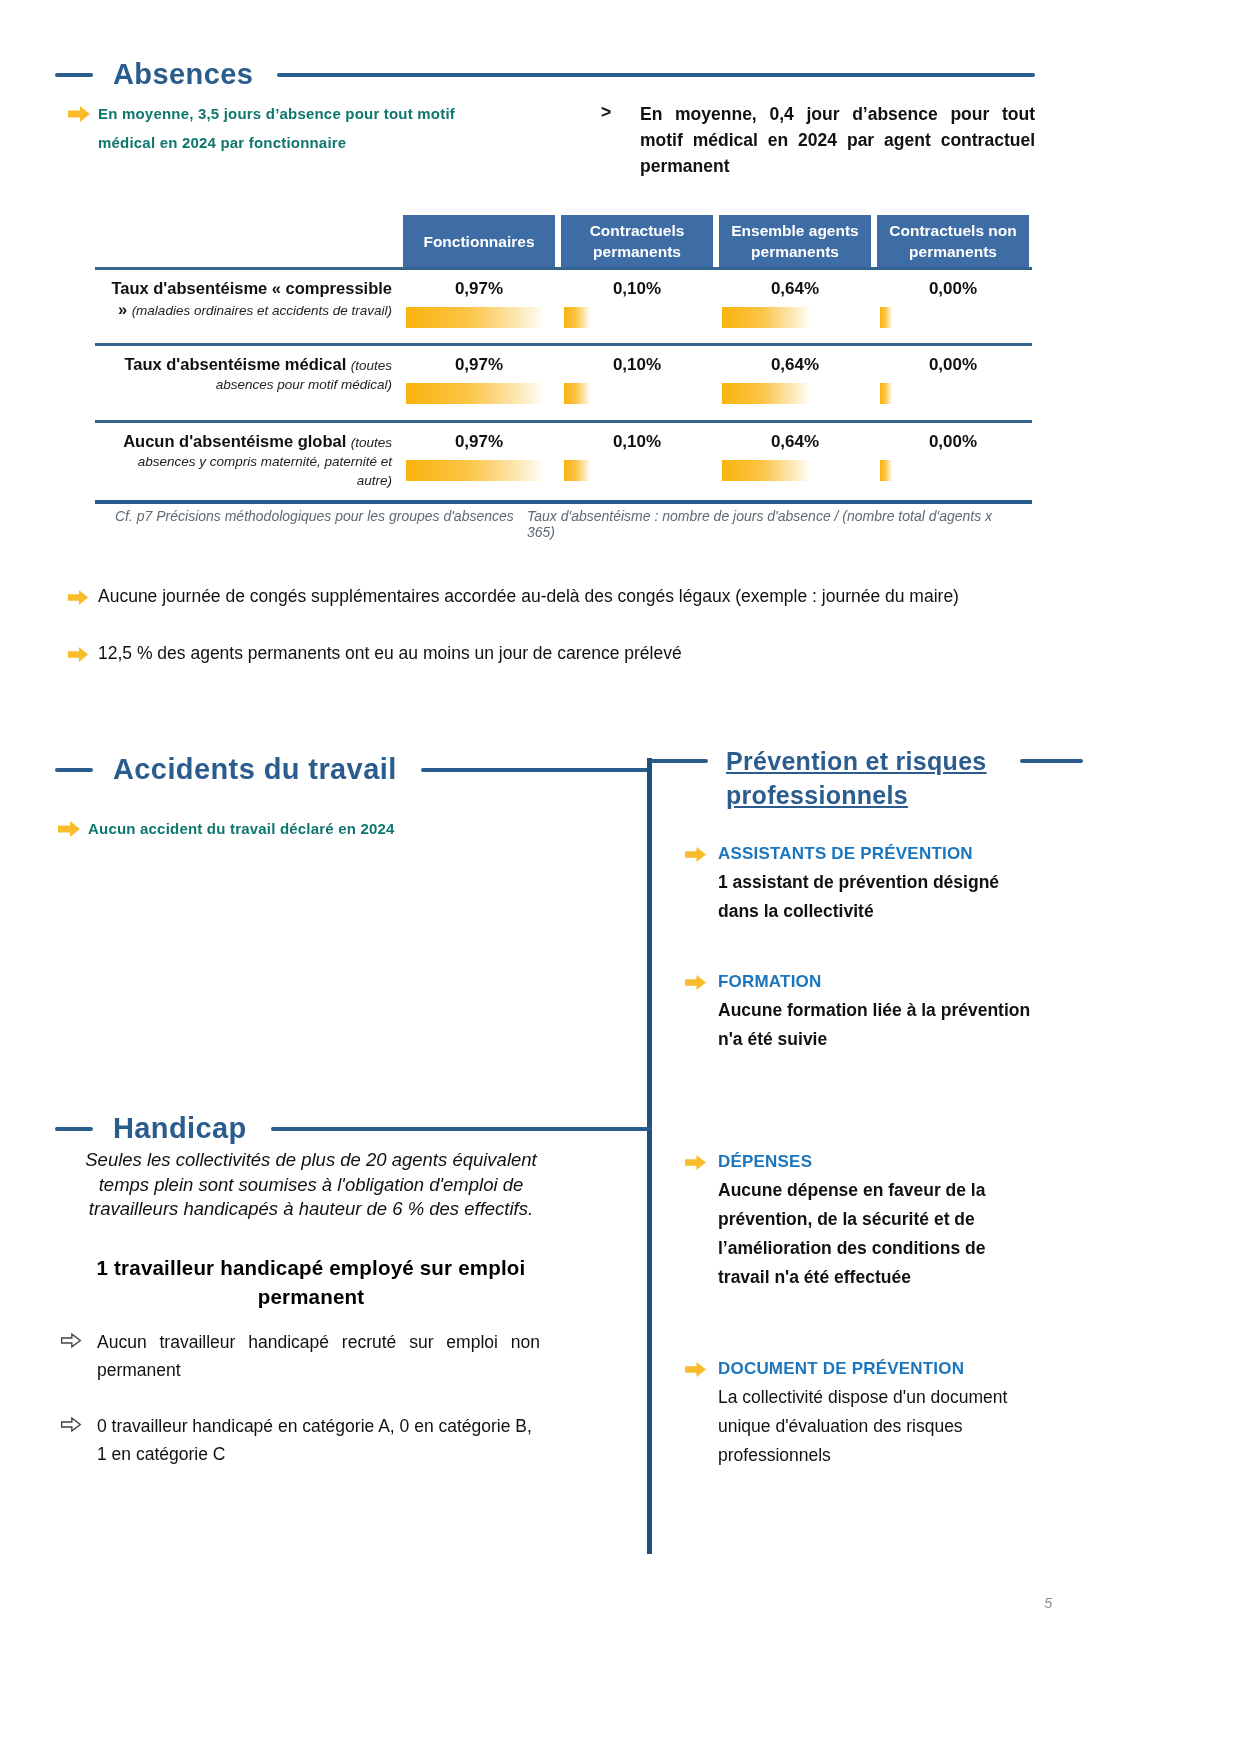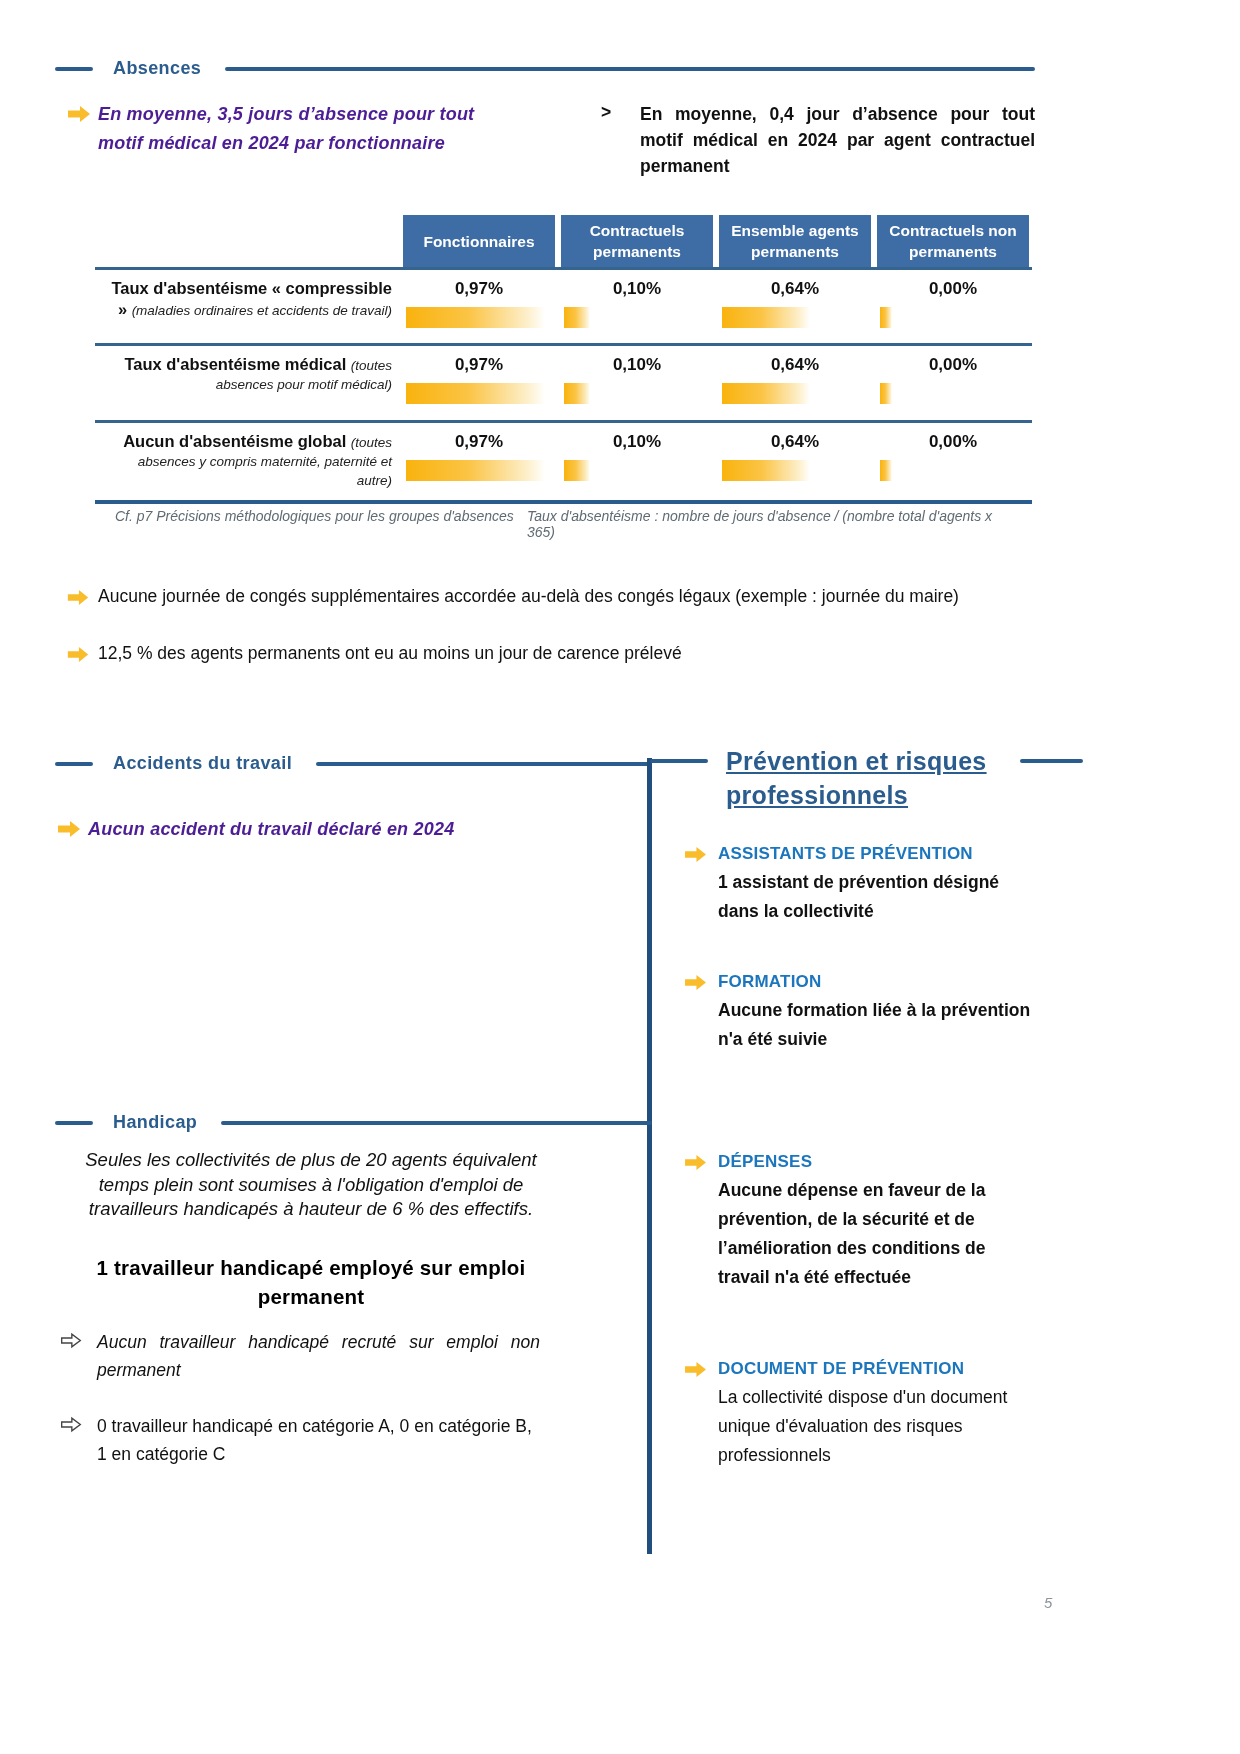--- a/index.html
+++ b/index.html
@@ -6,41 +6,41 @@
   html,body { background:#e9e9e9; }
   .page {
     position:relative; width:1240px; height:1754px; margin:0 auto;
     background:#ffffff; overflow:hidden;
     font-family:"Liberation Sans", sans-serif; color:#111;
   }
 
   
   .sec-heading { position:absolute; display:flex; align-items:center; }
   .dash  { flex:none; width:38px; height:4px; background:#2b5c8e; border-radius:2px; margin-right:20px; }
-  .h-title { color:#2b5c8e; font-weight:bold; font-size:18px; letter-spacing:.4px; white-space:nowrap;text-align:center; }
+  .h-title { color:#2b5c8e; font-weight:bold; font-size:29px; letter-spacing:.4px; white-space:nowrap;text-align:center; }
   .h-line  { flex:1; height:4px; background:#2b5c8e; border-radius:2px; margin-left:24px; }
 
   #absences-heading  { top:58px;  left:55px; width:980px; }
   #accidents-heading { top:753px; left:55px; width:597px; }
   #handicap-heading  { top:1112px;left:55px; width:597px; }
 
   
   #prevention-heading { position:absolute; top:744px; left:650px; width:433px; display:flex; }
   .ph-stub  { flex:none; width:58px; height:4px; background:#2b5c8e; border-radius:2px; margin-top:15px; }
   .ph-title { flex:none; margin-left:18px; width:288px; font-size:25px; line-height:34px;
               font-weight:bold; color:#2b5c8e; letter-spacing:.3px;text-decoration:underline; }
   .ph-line  { flex:1; height:4px; background:#2b5c8e; border-radius:2px; margin-top:15px; margin-left:6px; }
 
   
   .arr-col { flex:none; width:32px; padding-top:4px; }
   .arr-col svg { display:block; }
 
   
   #abs-left-bullet  { position:absolute; top:100px; left:66px; width:438px; display:flex; }
-  .blue-bold { color:#4c1d95; font-weight:bold; font-size:18px; line-height:28.5px; letter-spacing:.2px;font-style:italic; }
+  .blue-bold { color:#0f766e; font-weight:bold; font-size:15px; line-height:28.5px; letter-spacing:.2px; }
   #abs-right-bullet { position:absolute; top:101px; left:601px; width:434px; display:flex; }
   .gt-marker { flex:none; width:39px; font-weight:bold; font-size:17.5px; color:#111; padding-top:1px; }
   .black-bold-justify { flex:1; font-weight:bold; font-size:17.5px; line-height:26px; text-align:justify; }
 
   
   #abs-table { position:absolute; top:215px; left:95px; width:937px; }
   .t-grid { display:grid; grid-template-columns:305px 158px 158px 158px 158px; }
   .t-head { height:52px; }
   .t-h-cell { background:#3e6da6; color:#fff; font-weight:bold; font-size:15.5px; line-height:21px;
               display:flex; align-items:center; justify-content:center; text-align:center; margin:0 3px; }
@@ -72,21 +72,21 @@
 
   
   #divider { position:absolute; left:647px; top:758px; width:5px; height:796px; background:#224e7e; }
 
   
   #handicap-intro { position:absolute; top:1148px; left:58px; width:506px; text-align:center;
                     font-style:italic; font-size:18.5px; line-height:24.5px; }
   #handicap-highlight { position:absolute; top:1253px; left:58px; width:506px; text-align:center;
                         color:#000000; font-weight:bold; font-size:20.5px; line-height:29px; letter-spacing:.2px; }
   .h-item { position:absolute; left:60px; width:480px; display:flex; font-size:17.5px; line-height:28px; }
-  #h-item-0 { top:1328px; } #h-item-0 .h-item-text { text-align:justify;font-style:italic; }
+  #h-item-0 { top:1328px; } #h-item-0 .h-item-text { text-align:justify; }
   #h-item-1 { top:1412px; }
   .h-item .arr-col { width:37px; }
   .h-item-text { flex:1; }
 
   
   .p-item { position:absolute; left:683px; width:356px; display:flex; }
   .p-item .arr-col { width:35px; padding-top:2px; }
   .p-content { flex:1; }
   .p-head { color:#1b76bd; font-weight:bold; font-size:17px; line-height:22px; margin-bottom:3px; letter-spacing:.2px; }
   .p-text { font-size:17.5px; line-height:29px; font-weight:bold; }

